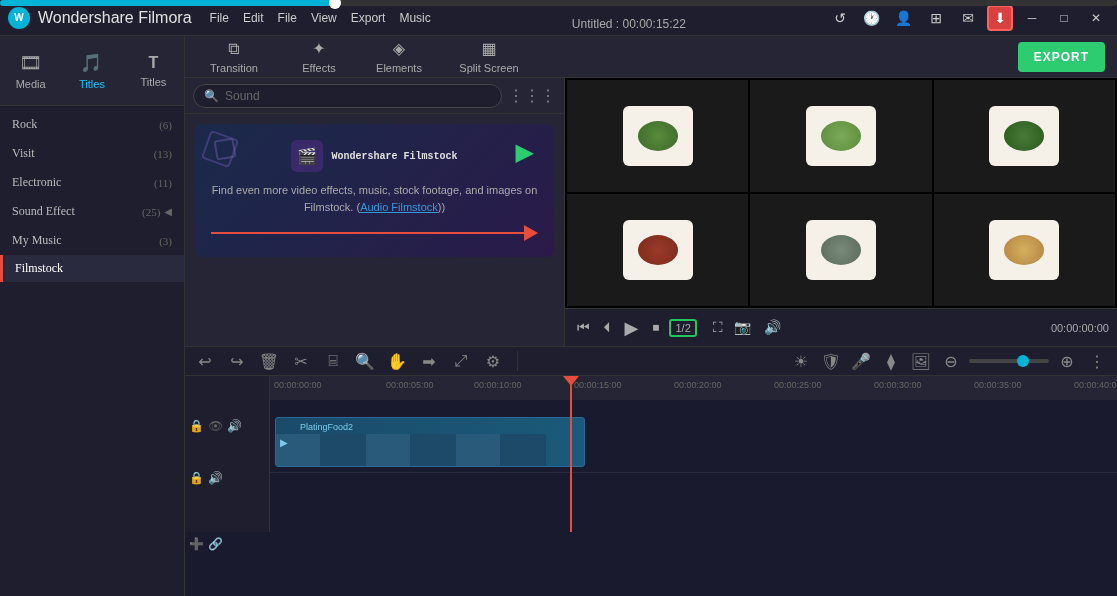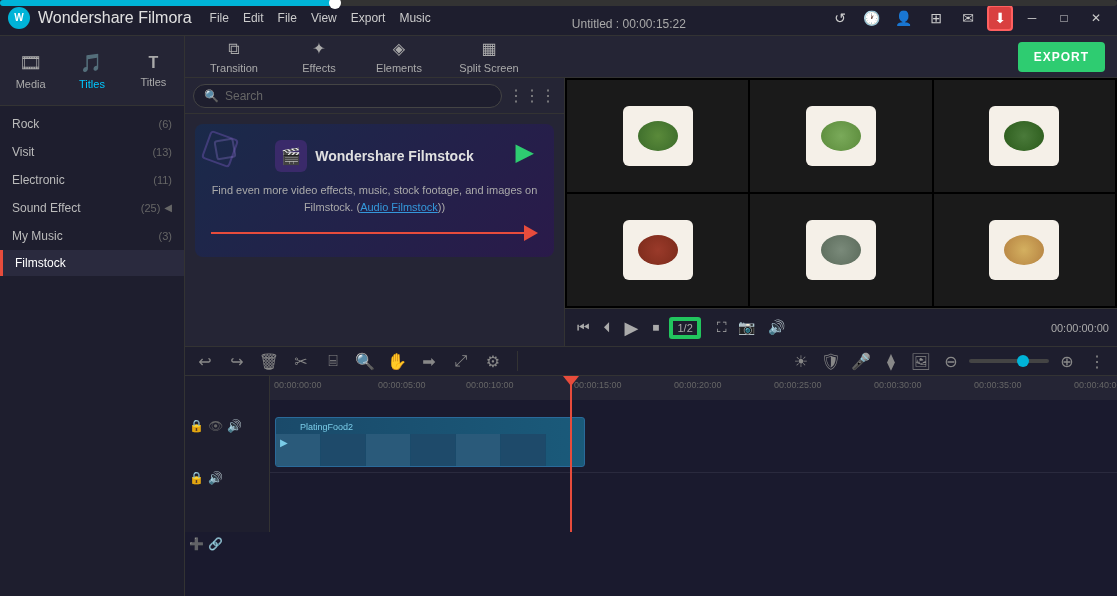--- a/index.html
+++ b/index.html
@@ -142,20 +142,21 @@
       font-weight: bold;
       cursor: pointer;
       letter-spacing: 1px;
     }
 
     
     #sidebar-list {
       flex: 1;
       overflow-y: auto;
       padding: 4px 0;
+      font-family: Liberation Serif, serif;
     }
     .sidebar-item {
       display: flex;
       justify-content: space-between;
       align-items: center;
       padding: 7px 12px;
       cursor: pointer;
       color: #bbb;
       font-size: 12px;
     }
@@ -237,22 +238,23 @@
       height: 32px;
       background: #3a2a6a;
       border-radius: 6px;
       display: flex;
       align-items: center;
       justify-content: center;
       font-size: 16px;
     }
     #filmstock-title {
       color: #e0e0e0;
-      font-size: 14px;
+      font-size: 10px;
       font-weight: bold;
+      font-family: Liberation Mono, monospace;
     }
     #play-btn-overlay {
       position: absolute;
       right: 20px;
       top: 14px;
       color: #2ecc71;
       font-size: 24px;
       cursor: pointer;
     }
     #filmstock-desc {
@@ -602,21 +604,21 @@
         <button class="export-btn">EXPORT</button>
       </div>
 
       <div style="display:flex; flex:1;">
 
         <div id="audio-panel">
 
           <div id="audio-search-bar">
             <div id="search-input-box">
               <span style="color:#888;">🔍</span>
-              <span style="color:#666;">Search</span>
+              <span style="color:#666;">Sound</span>
             </div>
             <span id="grid-icon-btn">⋮⋮⋮</span>
           </div>
 
           <div id="filmstock-card">
 
             <div style="position:absolute; top:10px; left:10px; width:30px; height:30px; border:2px solid #5a4a9a; border-radius:4px; transform:rotate(20deg); opacity:0.6;"></div>
             <div style="position:absolute; top:15px; left:20px; width:20px; height:20px; border:2px solid #7a6aba; border-radius:3px; transform:rotate(-10deg); opacity:0.4;"></div>
 
             <div id="filmstock-card-header">
@@ -680,21 +682,21 @@
           <div id="preview-controls">
 
             <div style="position:relative; width:100%; height:6px; background:#333; border-radius:3px; margin-bottom:2px; position:absolute; top:0; left:0;">
               <div style="position:absolute; left:0; top:0; width:30%; height:100%; background:#00b4d8; border-radius:3px;"></div>
               <div style="position:absolute; left:30%; top:-3px; width:12px; height:12px; background:#fff; border-radius:50%; transform:translateX(-50%);"></div>
             </div>
             <span class="preview-btn">⏮</span>
             <span class="preview-btn">⏴</span>
             <span class="preview-btn" style="font-size:18px;">▶</span>
             <span class="preview-btn">⏹</span>
-            <span class="playback-speed" style="border:4px solid #22c55e;border-radius:3px;padding:1px 4px;color:#aaa;font-size:11px;cursor:pointer;">1/2</span>
+            <span class="playback-speed" style="border:2px solid #22c55e;border-radius:3px;padding:1px 4px;color:#aaa;font-size:11px;cursor:pointer;">1/2</span>
             <div class="preview-right-btns">
               <span class="preview-btn">⛶</span>
               <span class="preview-btn">📷</span>
               <span class="preview-btn">🔊</span>
             </div>
             <span id="time-display">00:00:00:00</span>
           </div>
         </div>
       </div>
     </div>
@@ -742,22 +744,22 @@
           <div class="track-control">
             <span class="track-icon">🔒</span>
             <span class="track-icon">🔊</span>
           </div>
         </div>
 
         <div id="timeline-tracks">
 
           <div id="timeline-ruler">
             <span class="ruler-mark" style="left:4px;">00:00:00:00</span>
-            <span class="ruler-mark" style="left:108px;">00:00:05:00</span>
-            <span class="ruler-mark" style="left:196px;">00:00:10:00</span>
+            <span class="ruler-mark" style="left:116px;">00:00:05:00</span>
+            <span class="ruler-mark" style="left:204px;">00:00:10:00</span>
             <span class="ruler-mark" style="left:304px;">00:00:15:00</span>
             <span class="ruler-mark" style="left:404px;">00:00:20:00</span>
             <span class="ruler-mark" style="left:504px;">00:00:25:00</span>
             <span class="ruler-mark" style="left:604px;">00:00:30:00</span>
             <span class="ruler-mark" style="left:704px;">00:00:35:00</span>
             <span class="ruler-mark" style="left:804px;">00:00:40:00</span>
 
           </div>
 
           <div id="playhead-triangle"></div>

